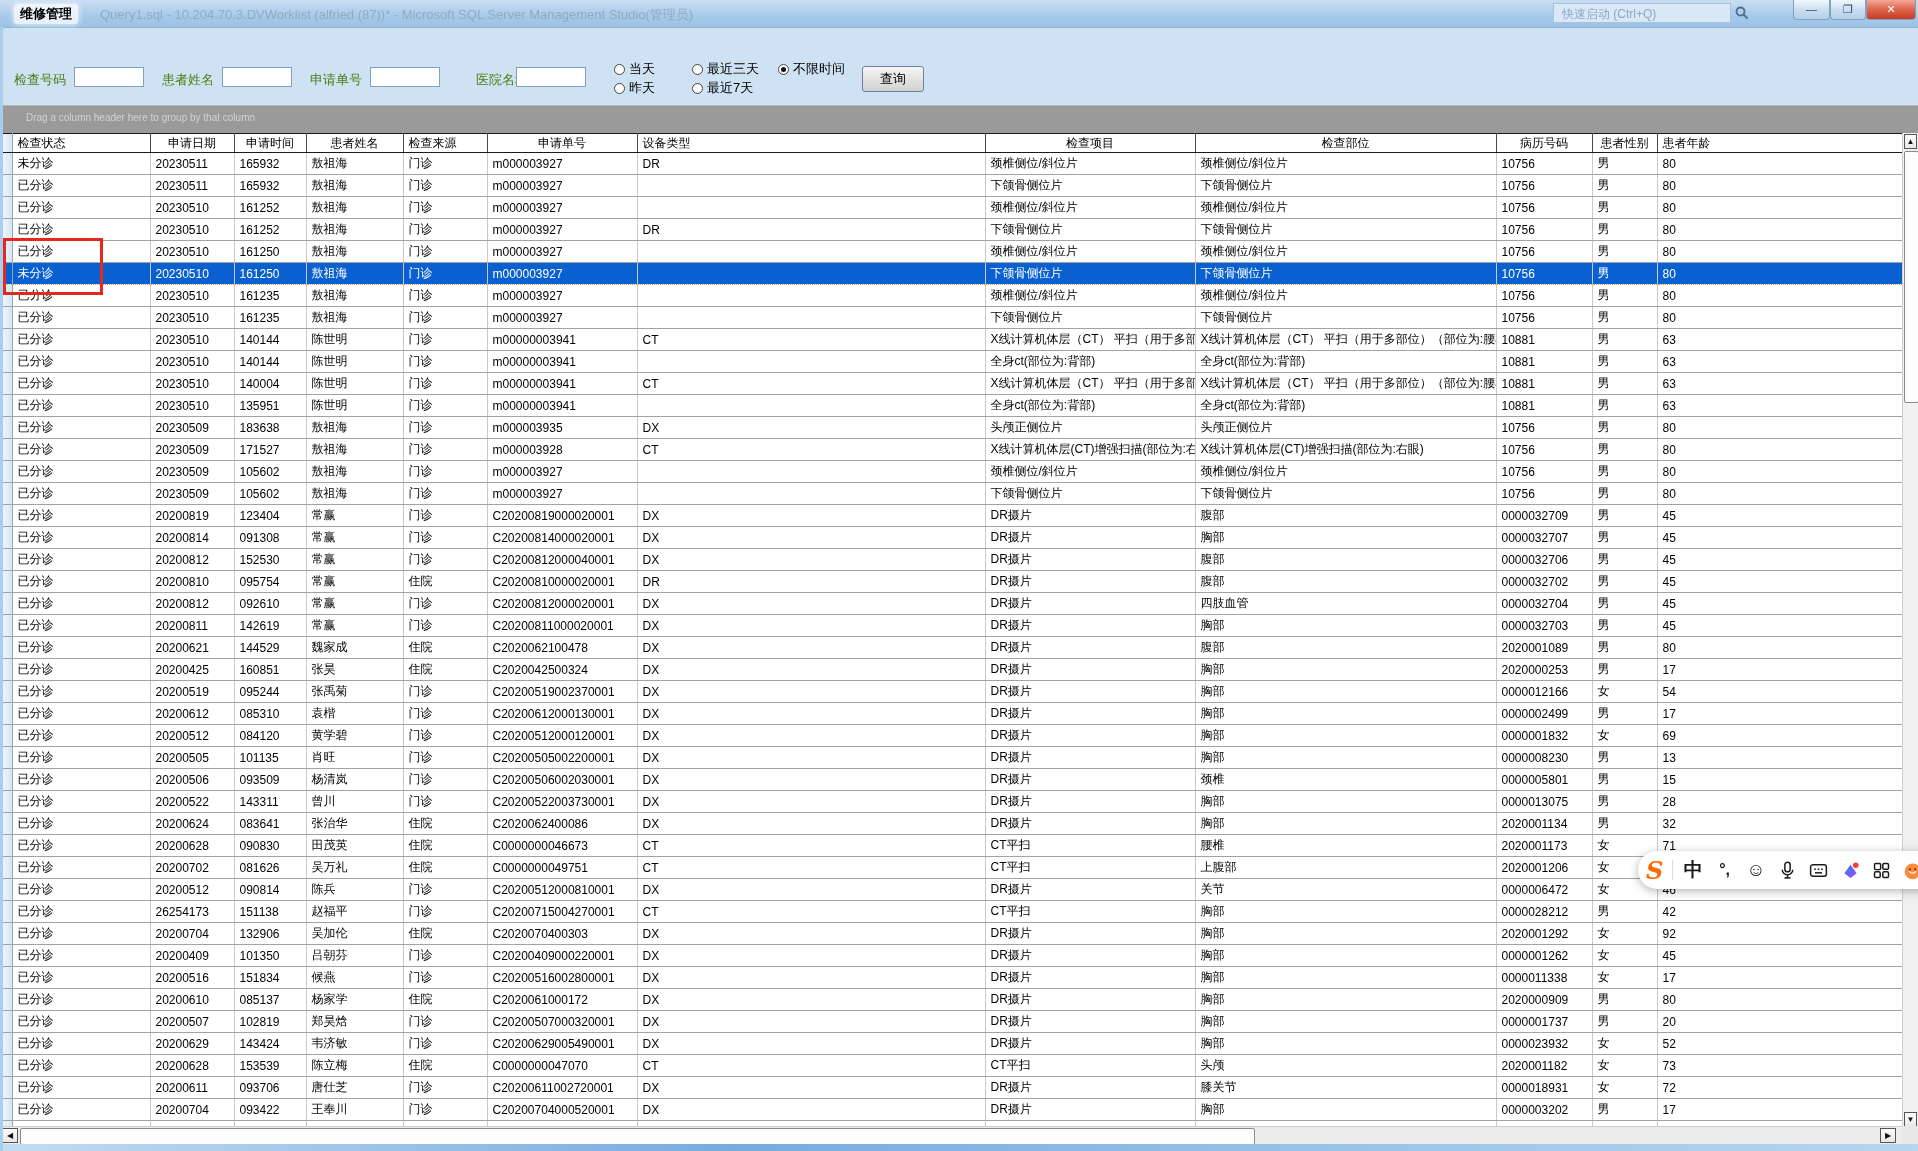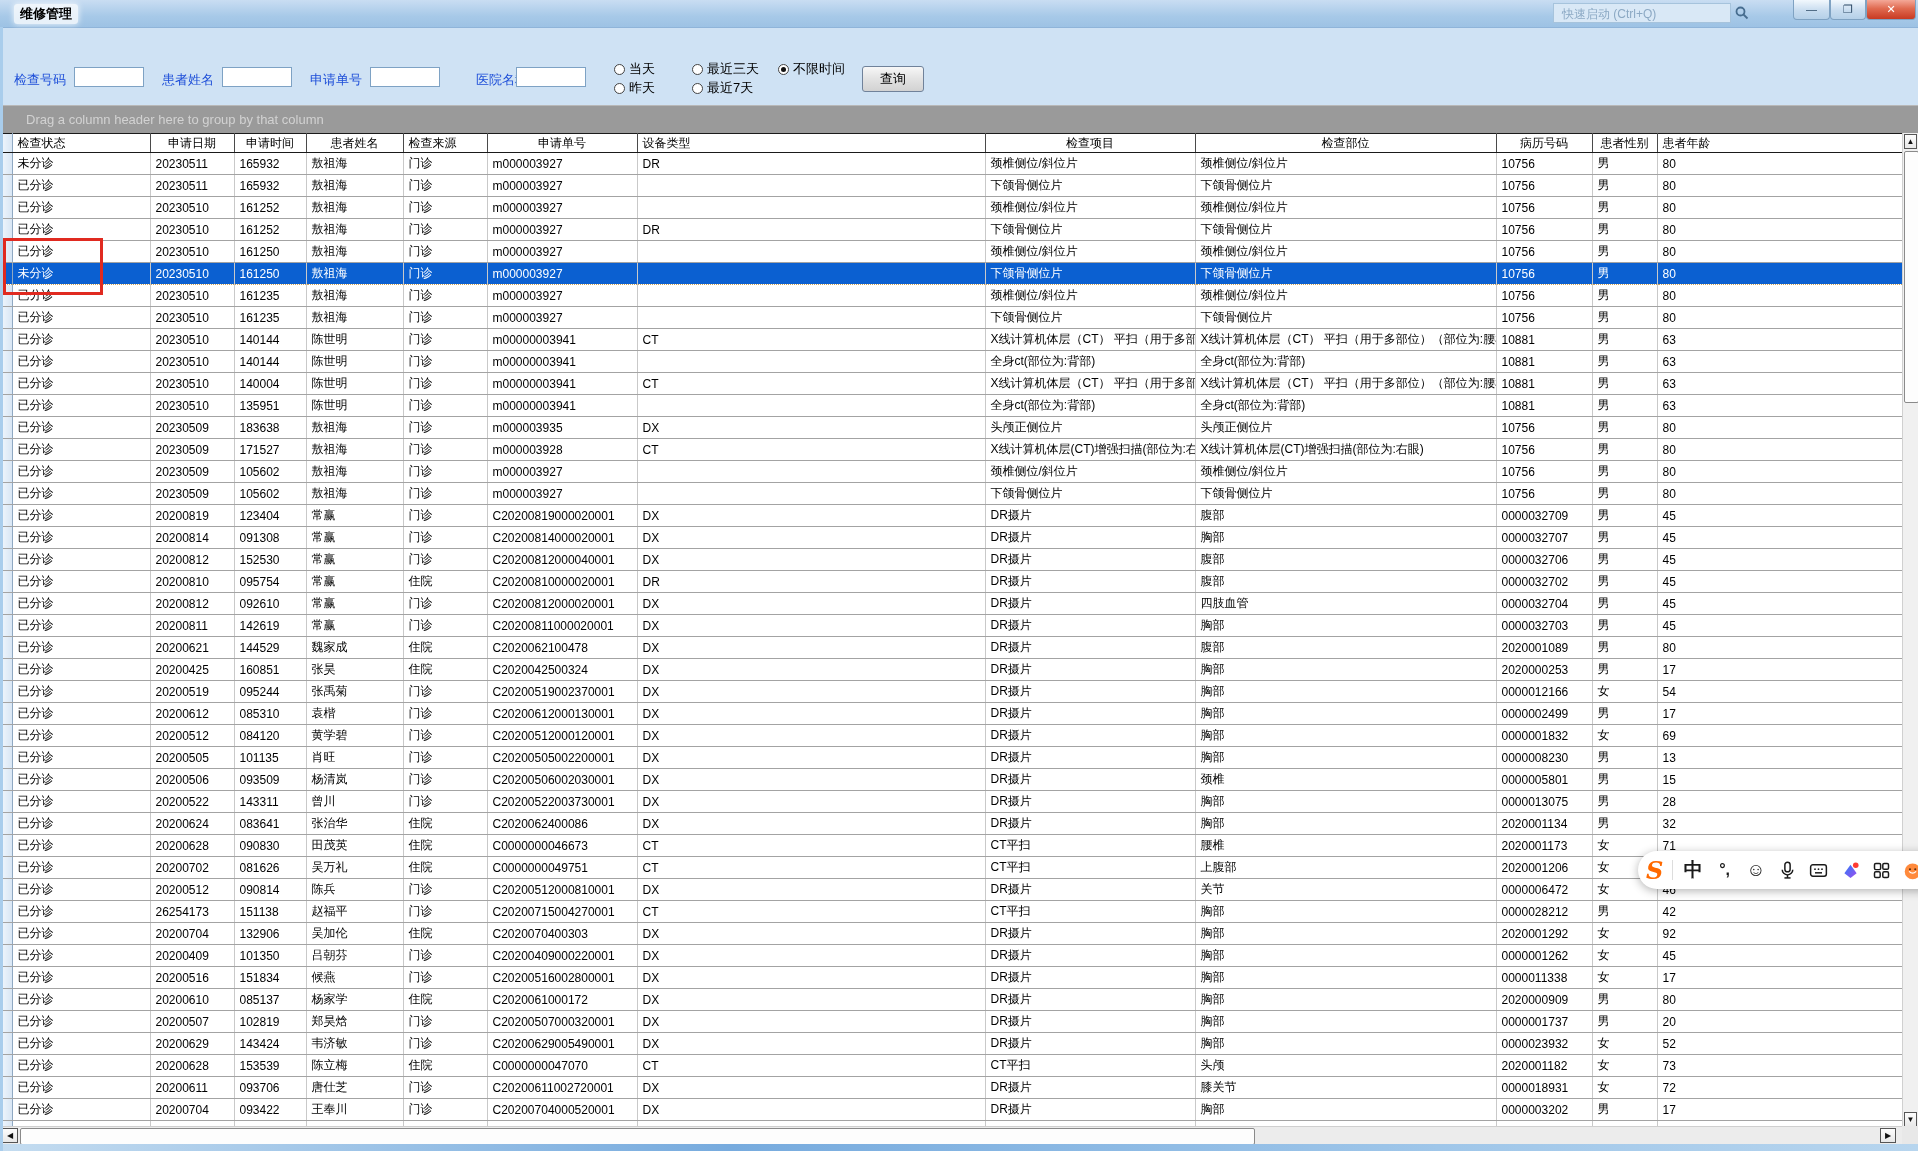--- a/index.html
+++ b/index.html
@@ -21,34 +21,34 @@
   #btn-close{background:linear-gradient(#f4a898,#e06a50 45%,#c83a22);color:#fff;font-weight:bold;}
 
   
   #tabbar{position:absolute;left:0;top:27px;width:1918px;height:27px;background:#dcebf8;
     border-bottom:1px solid #c2d8ec;}
   .tab{display:inline-block;margin-top:4px;margin-left:12px;padding:2px 6px;font-size:13px;color:#111;cursor:default;}
   .tab.active{background:#a9cdee;border:1px solid #6fa3d2;border-radius:2px;}
 
   
   #filterbar{position:absolute;left:0;top:54px;width:1918px;height:51px;background:#cfe2f4;}
-  .flabel{position:absolute;font-size:13px;color:#1d4ed8;top:17px;}
+  .flabel{position:absolute;font-size:13px;color:#4d7c0f;top:17px;}
   .finput{position:absolute;top:13px;height:20px;width:70px;border:1px solid #7ea2c4;background:#fff;
     font-size:12px;padding:0 3px;box-sizing:border-box;}
   .radio-item{position:absolute;font-size:13px;color:#000;height:14px;line-height:14px;}
   .radio-dot{display:inline-block;width:11px;height:11px;border:1px solid #444;border-radius:50%;
     background:#fff;vertical-align:-2px;margin-right:4px;box-sizing:border-box;}
   .radio-dot.sel::after{content:"";display:block;width:5px;height:5px;margin:2px;background:#111;border-radius:50%;}
   #query-btn{position:absolute;left:862px;top:12px;width:62px;height:26px;font-size:13px;
     border:1px solid #70829a;border-radius:3px;background:linear-gradient(#f7f7f7,#e3e3e3 48%,#d2d2d2);}
 
   
   #groupbar{position:absolute;left:0;top:105px;width:1918px;height:28px;background:#9a9a9a;
     border-top:1px solid #b8b8b8;}
-  #groupbar span{position:absolute;left:26px;top:6px;font-size:13px;color:#d2d2d2;}
+  #groupbar span{position:absolute;left:26px;top:6px;font-size:10px;color:#d2d2d2;}
 
   
   #gridwrap{position:absolute;left:0;top:133px;width:1902px;height:993px;overflow:hidden;background:#fff;}
   table{border-collapse:collapse;table-layout:fixed;width:1902px;padding-left:33px;}
   th{height:19px;background:#fff;font-weight:normal;font-size:12px;color:#000;
     border-top:1px solid #1a1a1a;border-bottom:1px solid #1a1a1a;border-right:1px solid #4a4a4a;
     padding:0 5px;white-space:nowrap;overflow:hidden;box-sizing:border-box;}
   td{height:22px;font-size:12px;color:#000;border-right:1px solid #c9c9c9;border-bottom:1px solid #a3a3a3;
     padding:0 5px;white-space:nowrap;overflow:hidden;box-sizing:border-box;background:#fff;}
   td.ind,th.ind{background:linear-gradient(90deg,#f3f8fd,#d8e6f4);border-right:1px solid #8fa8c2;padding:0;}
@@ -80,20 +80,21 @@
   #ime-s{font-weight:900;font-style:italic;font-size:24px;color:#ff6a00;font-family:"DejaVu Serif",serif;}
   .ime-div{width:1px;height:20px;background:#ddd;margin:0 3px;}
 </style>
 </head>
 <body>
 
 <div id="win">
 
   <div id="titlebar">
     <span id="app-title">维修管理</span>
+    <span id="ghost-title">Query1.sql - 10.204.70.3.DVWorklist (alfried (87))* - Microsoft SQL Server Management Studio(管理员)</span>
     <div id="quick-launch">快速启动 (Ctrl+Q)</div>
     <span id="search-glyph">
       <svg viewBox="0 0 16 16">
           <circle cx="6.5" cy="6.5" r="4" fill="none" stroke="#476d8f" stroke-width="1.8"></circle>
           <line x1="9.5" y1="9.5" x2="13.5" y2="13.5" stroke="#476d8f" stroke-width="1.8"></line>
         </svg>
     </span>
     <div class="winbtn" style="left:1793px;width:37px;">—</div>
     <div class="winbtn" style="left:1830px;width:36px;">❐</div>
     <div class="winbtn" id="btn-close" style="left:1866px;width:50px;">✕</div>

